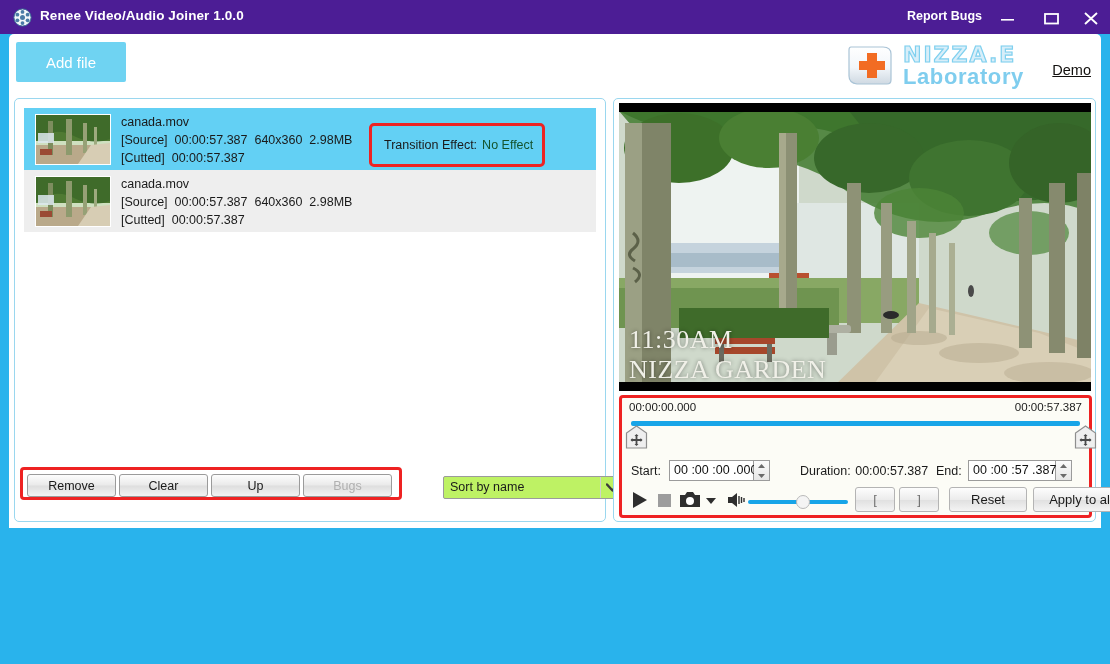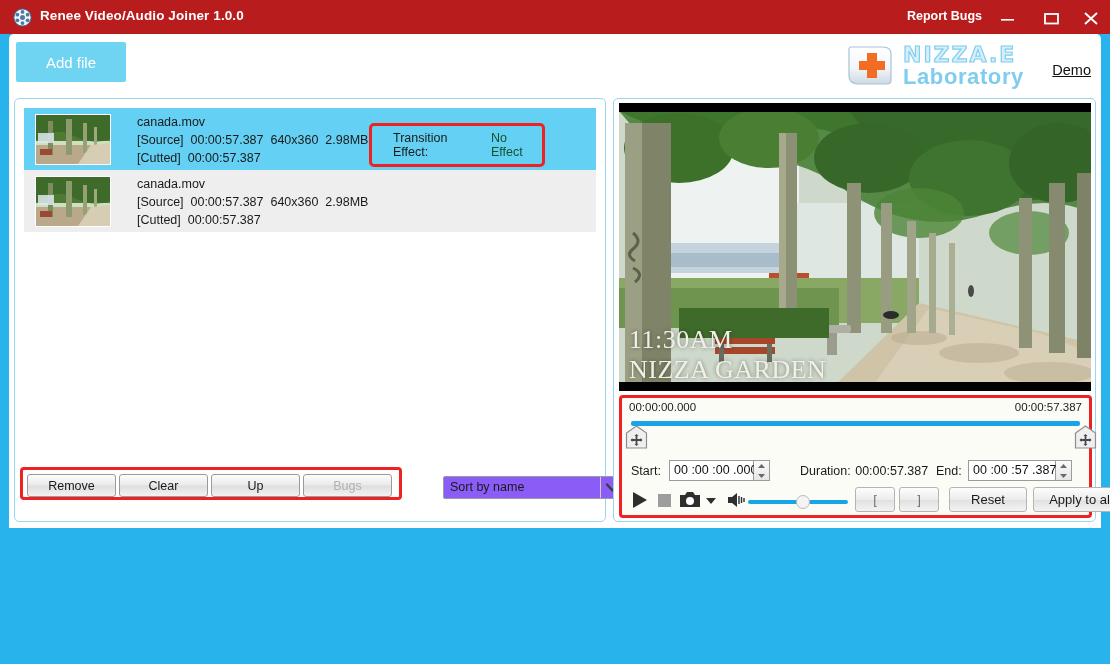--- a/index.html
+++ b/index.html
@@ -11,21 +11,21 @@
   }
   #app {
     position: relative;
     width: 1110px; height: 664px;
     background: #29b3ec;
   }
 
   
   #titlebar {
     position: absolute; left: 0; top: 0; width: 1110px; height: 34px;
-    background: #b91c1c;
+    background: #4c1d95;
   }
   #app-icon {
     position: absolute; left: 13px; top: 8px; width: 19px; height: 19px;
   }
   #app-title {
     position: absolute; left: 40px; top: 8px;
     color: #ffffff; font-size: 13.5px; font-weight: bold;
     letter-spacing: .1px;
   }
   #report-bugs {
@@ -98,35 +98,35 @@
     cursor: pointer;
   }
   .file-row.selected { background: #63d0f4; }
   .file-row.plain { background: #eeeeee; }
   .thumb {
     position: absolute; left: 11px; top: 6px; width: 76px; height: 51px;
     border: 1px solid #ffffff; overflow: hidden;
     background: #5e7a46;
   }
   .thumb svg { display: block; }
-  .finfo { position: absolute; left: 97px; top: 6px; margin-left: 16px; }
+  .finfo { position: absolute; left: 97px; top: 6px; }
   .fname {
     font-size: 12.5px; color: #1a1a1a; line-height: 17px;
   }
   .fmeta {
     font-size: 12.5px; color: #1a1a1a; line-height: 18px;
     white-space: pre;
   }
   #transition-box {
     position: absolute; left: 345px; top: 15px; width: 176px; height: 44px;
     border: 3px solid #ee2222; border-radius: 5px;
   }
   #transition-inner {
     position: absolute; left: 0; top: 0; right: 0; bottom: 0;
-    display: flex; align-items: center; padding-left: 21px;
+    display: flex; align-items: center; padding-left: 12px;
     font-size: 12.5px; color: #1a1a1a;
   }
   #transition-val { color: #14532d; margin-left: 5px; cursor: pointer; }
 
   
   #btnrow-box {
     position: absolute; left: 5px; top: 368px; width: 382px; height: 33px;
     border: 3px solid #ee2222; border-radius: 4px;
   }
   .lbtn {
@@ -136,21 +136,21 @@
     font-size: 12.5px; color: #1a1a1a; cursor: pointer;
     font-family: "Liberation Sans", sans-serif;
   }
   .lbtn.disabled { color: #b0b0b0; cursor: default; }
   #lb0 { left: 4px; }
   #lb1 { left: 96px; }
   #lb2 { left: 188px; }
   #lb3 { left: 280px; }
   #sort-select {
     position: absolute; left: 428px; top: 377px; width: 182px; height: 23px;
-    background: #8b5cf6; border: 1px solid #9b9b9b; border-radius: 2px;
+    background: #bef264; border: 1px solid #9b9b9b; border-radius: 2px;
     font-size: 12.5px; color: #1a1a1a; cursor: pointer;
   }
   #sort-label { position: absolute; left: 6px; top: 3px; }
   #sort-arrow {
     position: absolute; right: 0; top: 0; width: 24px; height: 21px;
     display: flex; align-items: center; justify-content: center;
     border-left: 1px solid #cfcfcf;
   }
 
   

